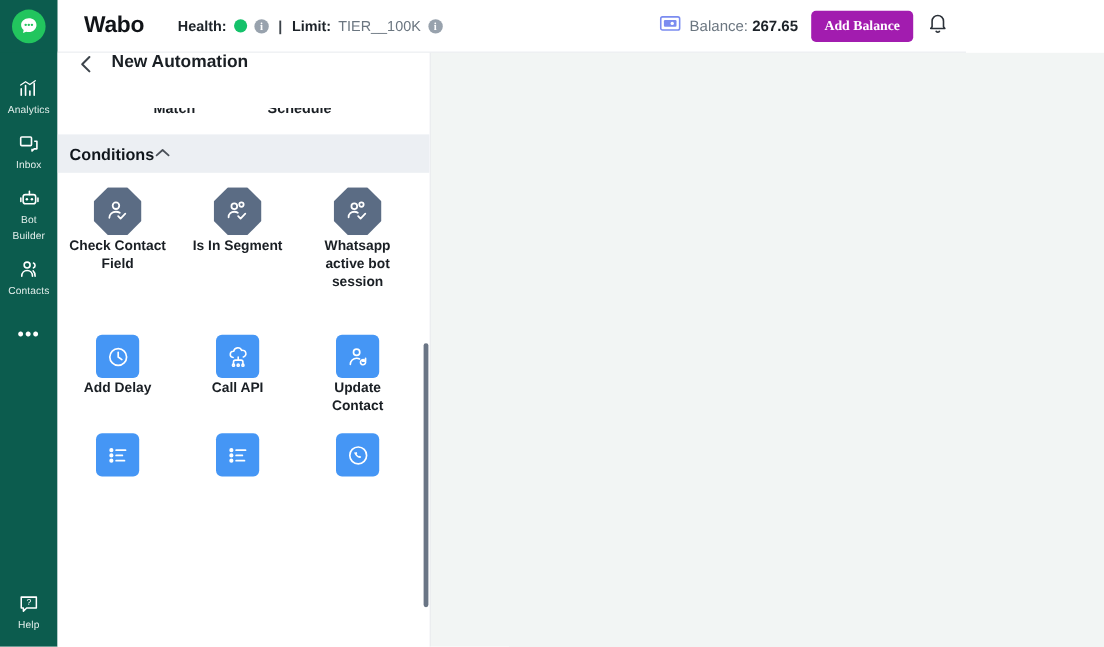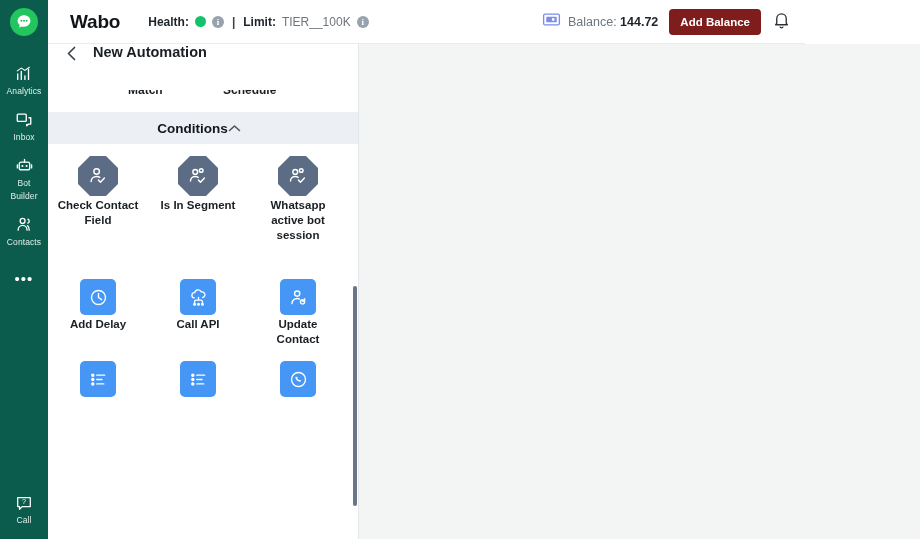--- a/index.html
+++ b/index.html
@@ -68,25 +68,25 @@
     display: inline-flex; align-items: center; justify-content: center;
     font-family: "Liberation Serif", serif;
   }
   .divider-pipe { color: #3b4248; font-weight: bold; margin: 0 2px; }
   .limit-val { color: #6b7680; font-weight: normal; }
   .topbar-right { margin-left: auto; display: flex; align-items: center; gap: 11px; }
   .balance-wrap { display: flex; align-items: center; gap: 7px; }
   .balance-txt { font-size: 12.5px; color: #6b7680; }
   .balance-txt b { color: #1d2329; }
   .add-balance {
-    background: #7f1d1d; color: #ffffff;
+    background: #a21caf; color: #ffffff;
     font-size: 11.5px; font-weight: bold;
     border: none; border-radius: 4px;
     padding: 7px 11px; cursor: pointer;
-    font-family: Liberation Sans, sans-serif;
+    font-family: Liberation Serif, serif;
     text-align: right;
   }
 
   
   .panel {
     position: absolute; left: 48px; top: 44px;
     width: 311px; height: 495px;
     background: #ffffff;
     border-right: 1px solid #e4e7ea;
     overflow: hidden;
@@ -106,21 +106,21 @@
     position: relative; overflow: hidden;
   }
   .clipped-label {
     font-size: 12px; font-weight: bold; color: #1a1f24;
     position: absolute; top: -7px;
   }
 
   .section-head {
     background: #eceff3;
     height: 32px;
-    display: flex; align-items: center; justify-content: center;
+    display: flex; align-items: center; justify-content: flex-start;
     padding: 0 18px 0 10px;
   }
   .section-title { font-size: 13.5px; font-weight: bold; color: #10161c; }
 
   .grid {
     display: flex; flex-wrap: wrap;
     padding: 12px 0 10px 0;
   }
   .cell {
     width: 100px; display: flex; flex-direction: column; align-items: center;
@@ -226,21 +226,21 @@
     </div>
 
     <div class="rail-bottom">
       <div class="rail-item">
         <span class="ico">
           <svg width="18" height="18" viewBox="0 0 20 20" fill="none" stroke="#ffffff" stroke-width="1.4" stroke-linejoin="round">
             <path d="M3 4h14v10h-9l-3 3v-3H3z"></path>
             <text x="10" y="11.6" font-size="8" fill="#ffffff" stroke="none" text-anchor="middle" font-family="Liberation Sans">?</text>
           </svg>
         </span>
-        <span class="rail-label">Call</span>
+        <span class="rail-label">Help</span>
       </div>
     </div>
   </div>
 
   <div class="topbar">
     <div class="brand">Wabo</div>
 
     <div class="meta">
       <span>Health:</span>
       <span class="health-dot"></span>
@@ -255,21 +255,21 @@
       <div class="balance-wrap">
         <span>
           <svg width="19" height="15" viewBox="0 0 20 16" fill="none" stroke="#7b8cf0" stroke-width="1.4">
             <rect x="1.6" y="2.2" width="16.8" height="11.6" rx="1.6"></rect>
             <rect x="4.4" y="5" width="11.2" height="6" rx="1" fill="#7b8cf0" stroke="none"></rect>
             <circle cx="11.8" cy="8" r="1.5" fill="#ffffff" stroke="none"></circle>
           </svg>
         </span>
         <span class="balance-txt">
           <span>Balance:</span>
-          <b>144.72</b>
+          <b>267.65</b>
         </span>
       </div>
       <button class="add-balance">Add Balance</button>
       <span>
         <svg width="19" height="20" viewBox="0 0 20 20" fill="none" stroke="#2b3138" stroke-width="1.4" stroke-linejoin="round">
           <path d="M5 13.5V8.6a5 5 0 0110 0v4.9l1.2 1.5H3.8z"></path>
           <path d="M8.3 17a1.8 1.8 0 003.4 0"></path>
         </svg>
       </span>
     </div>

